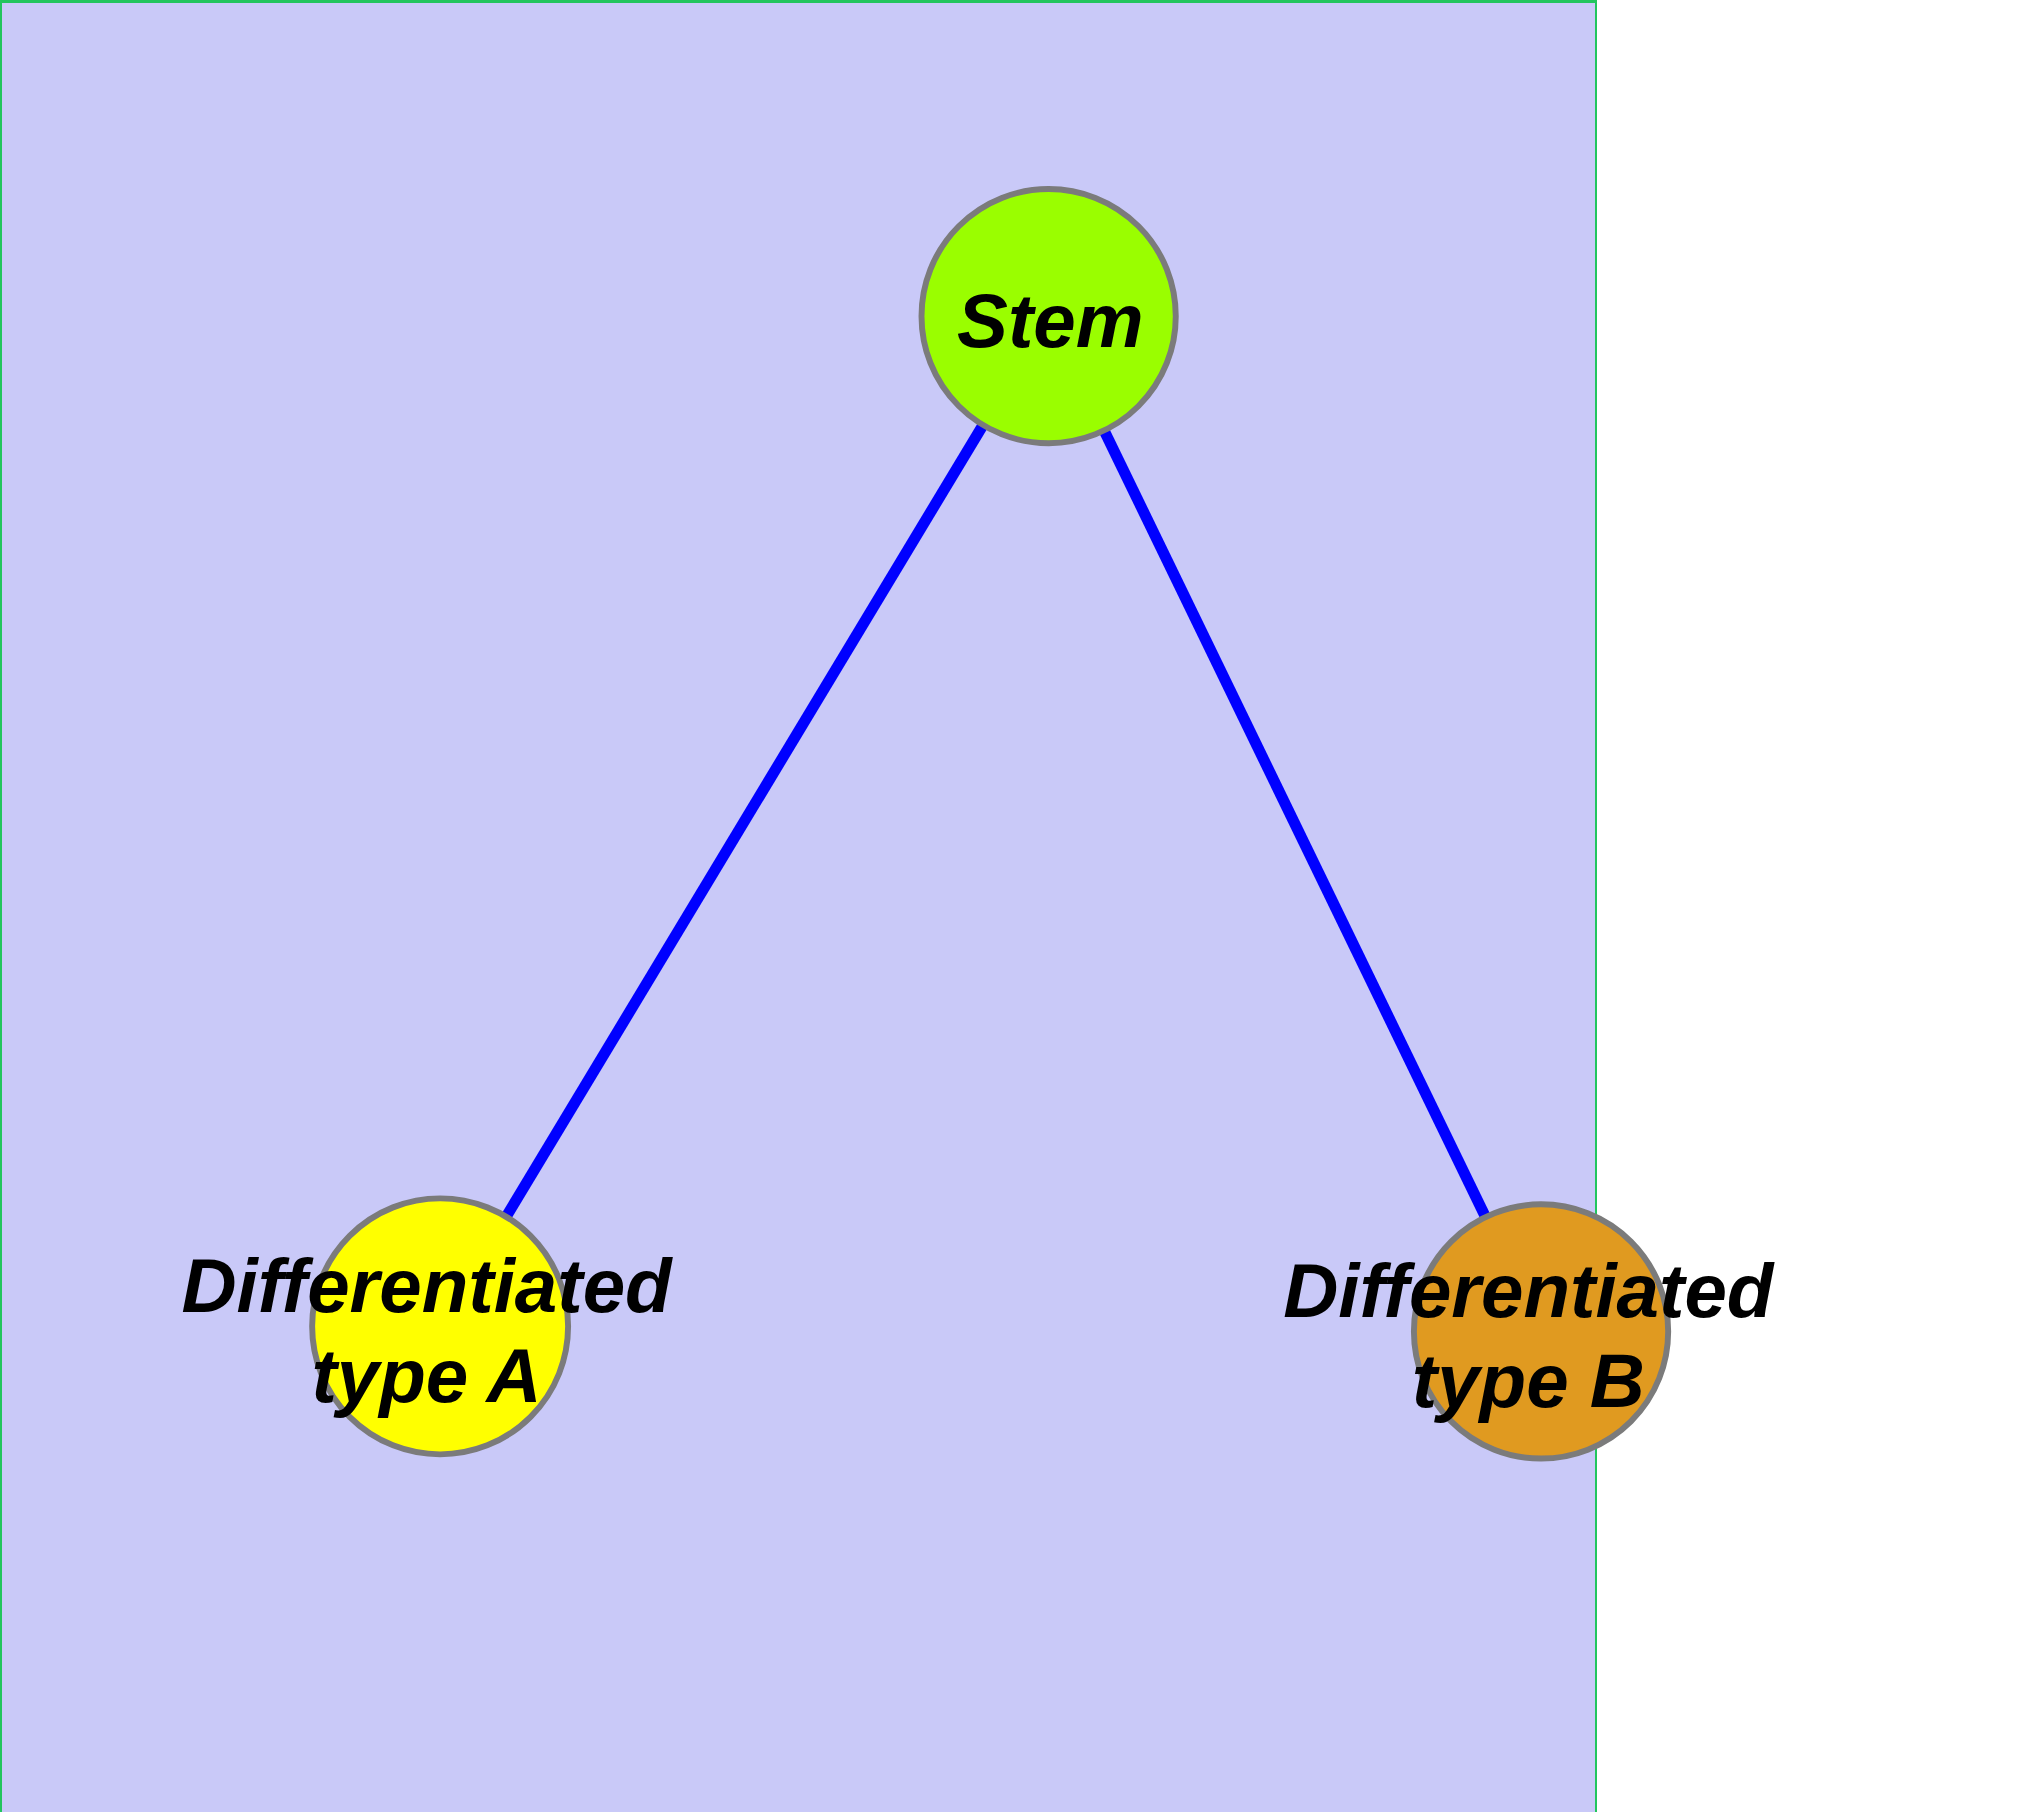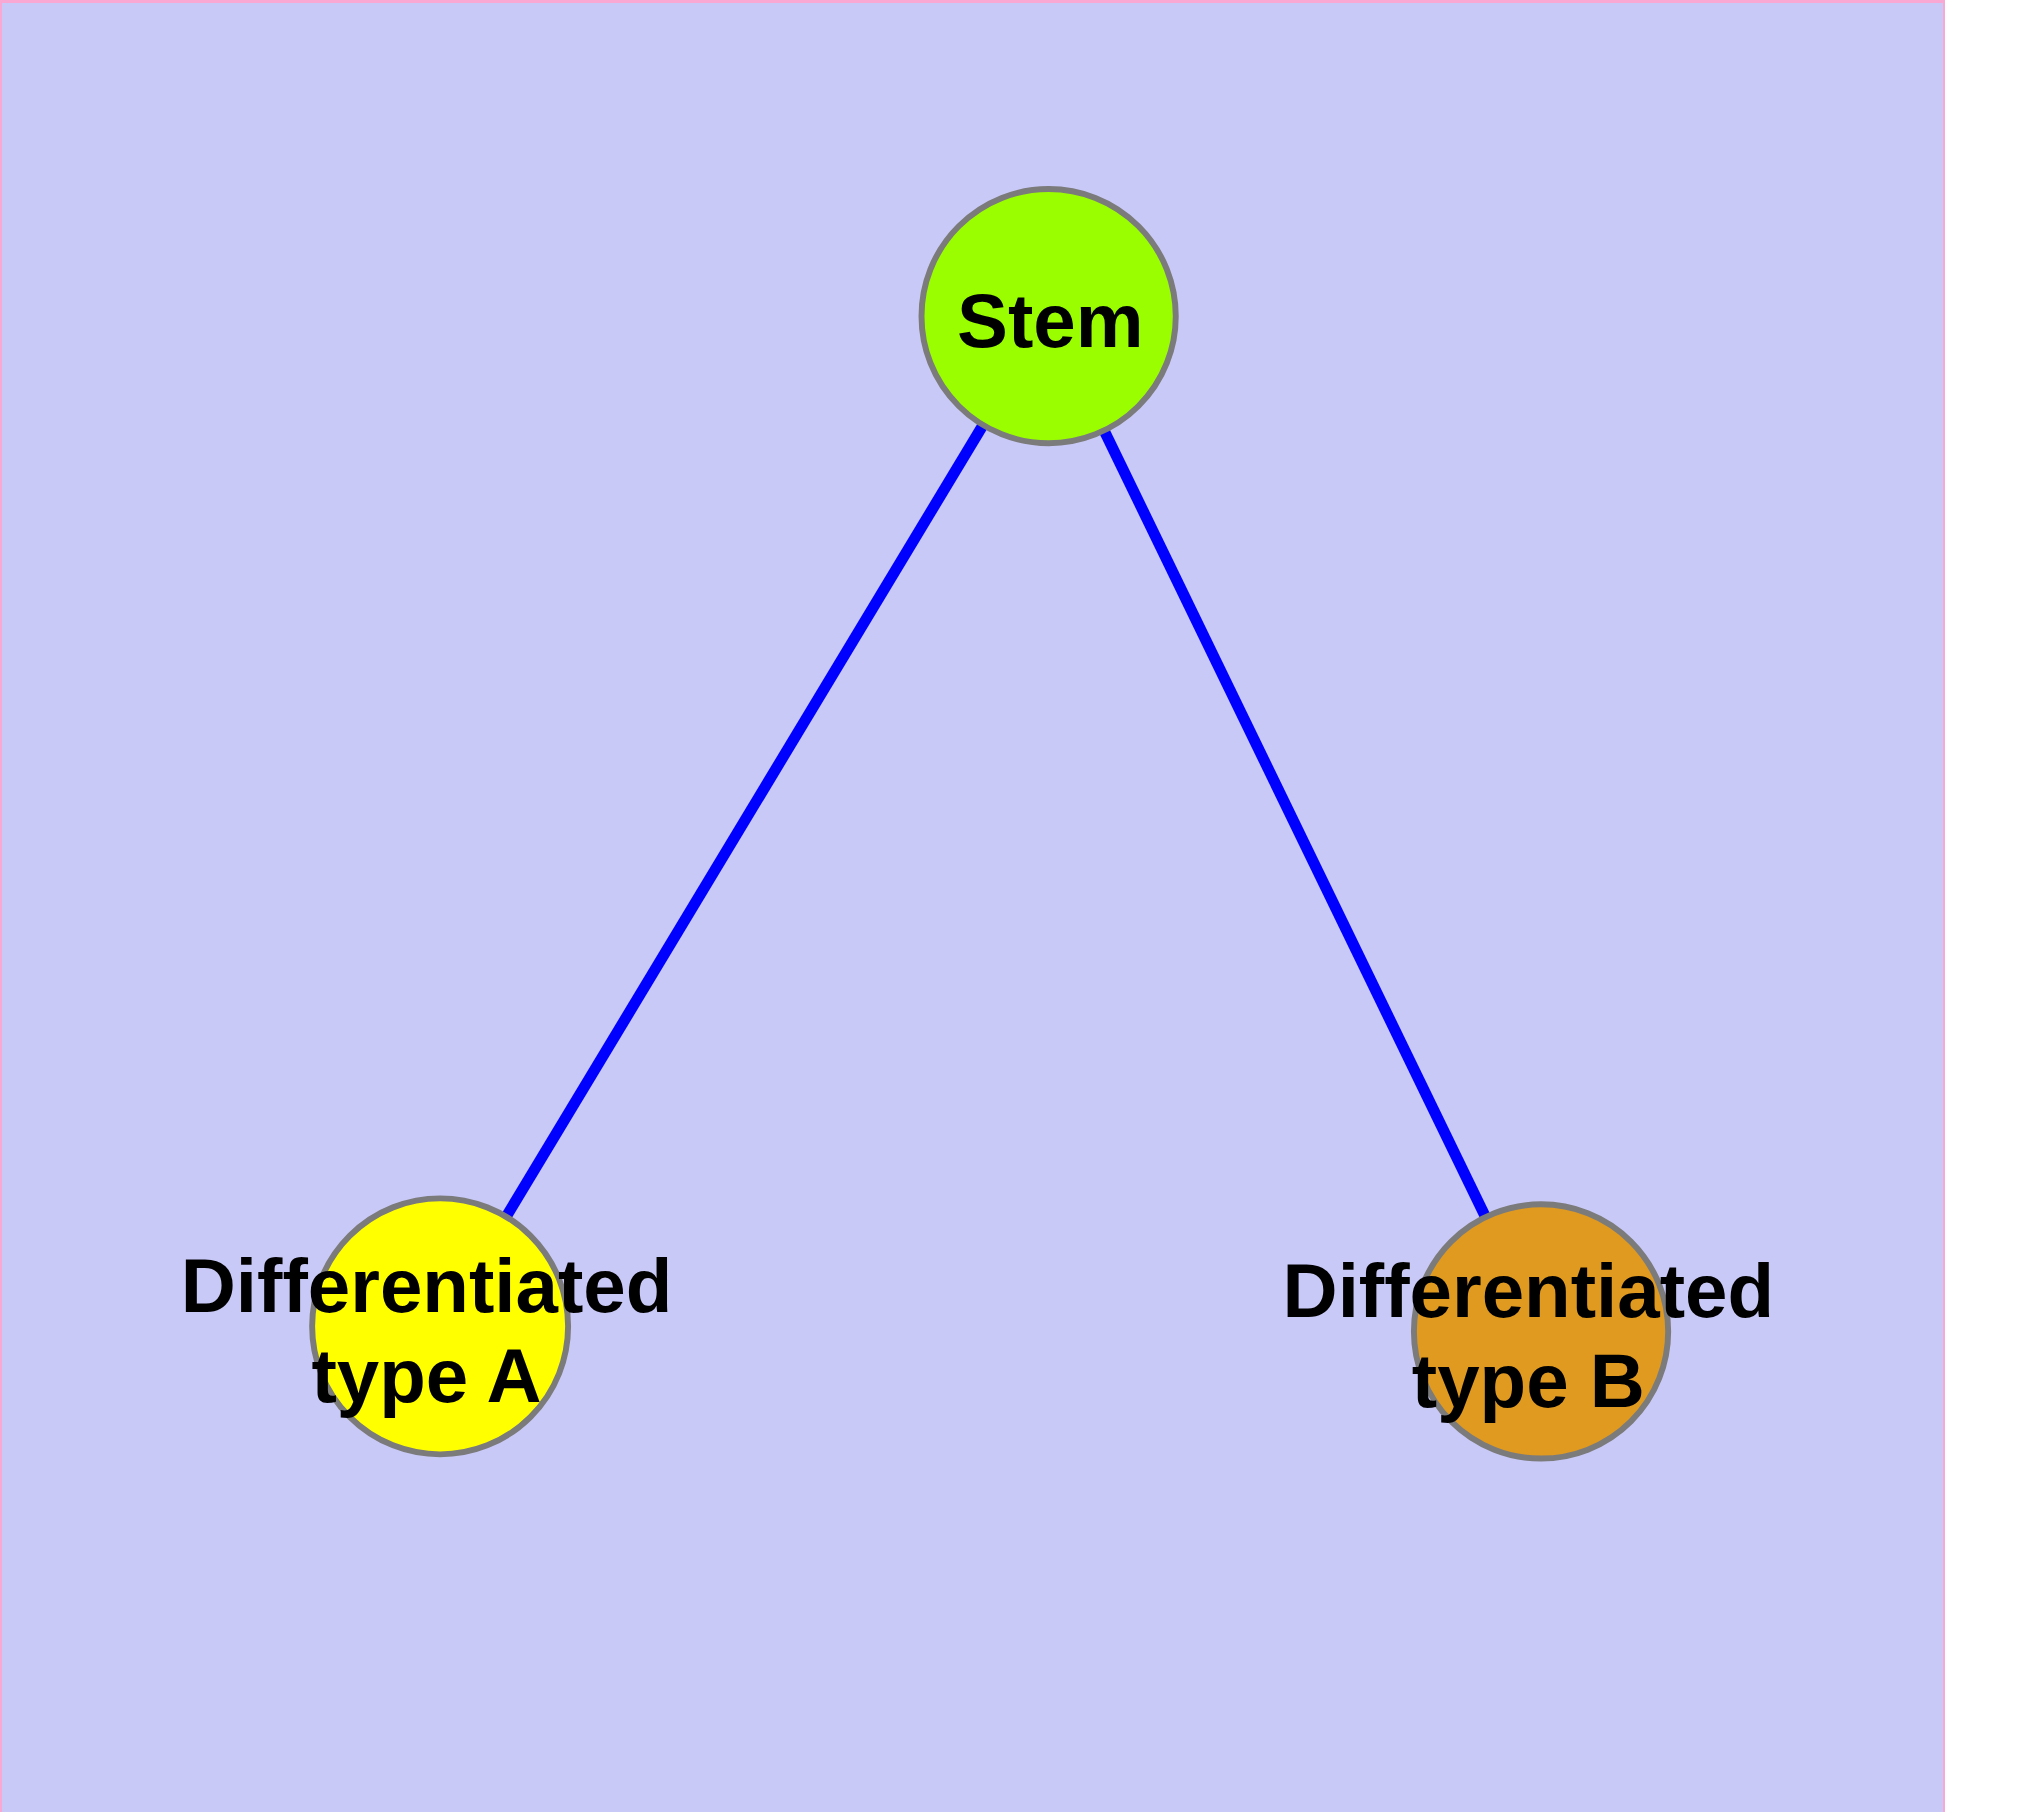--- a/index.html
+++ b/index.html
@@ -6,23 +6,24 @@
     margin: 0;
     padding: 0;
     background: #FFFFFF;
     width: 2021px;
     height: 1812px;
     overflow: hidden;
     font-family: "Liberation Sans", sans-serif;
   }
   .page {
     position: relative;
-    width: 1945px;
+    width: 1597px;
     height: 1812px;
-    background: #f9a8d4;
+    background: #22c55e;
+    font-style: italic;
   }
   .panel {
     position: absolute;
     top: 2.5px;
     left: 1.7px;
     right: 1.7px;
     bottom: 0;
     
   }
   svg.diagram {

